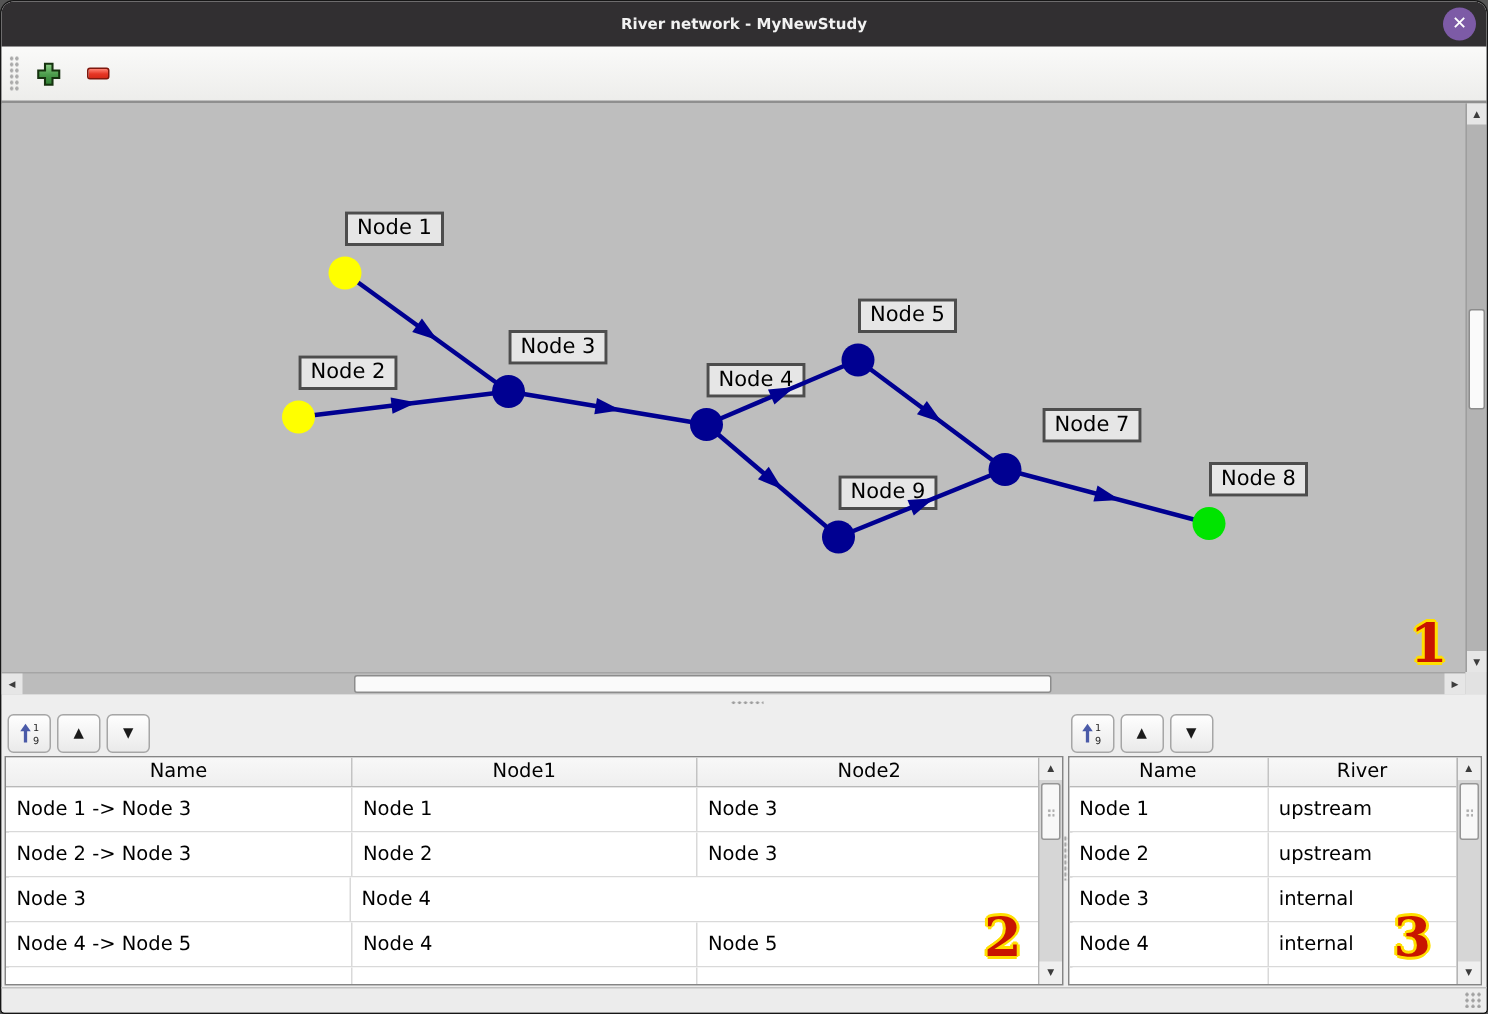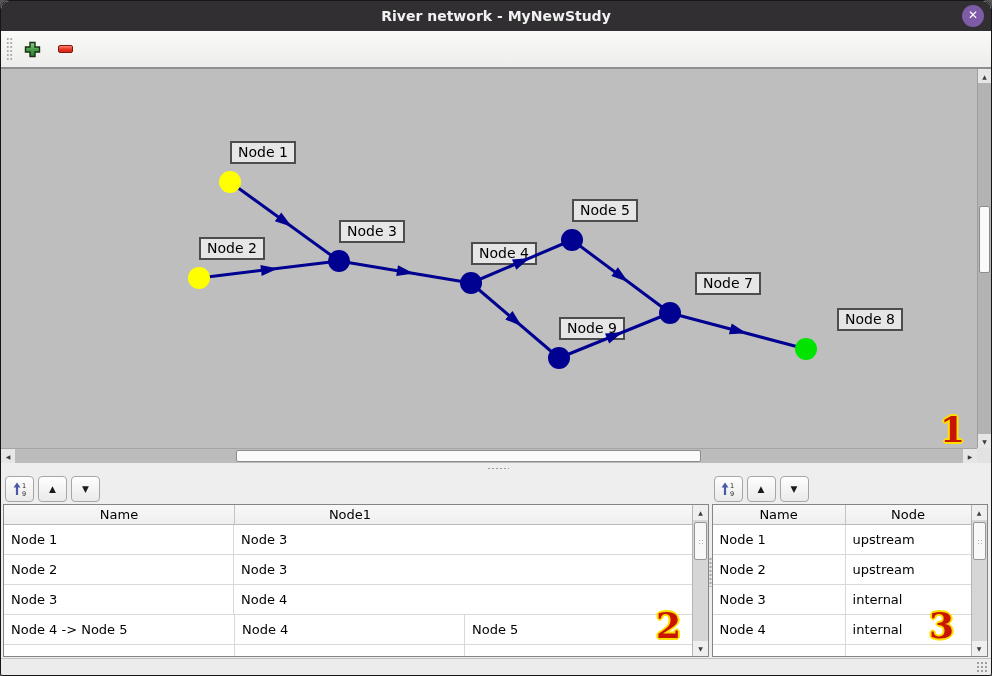--- a/index.html
+++ b/index.html
@@ -11,21 +11,21 @@
     background:#eeeeee; border:1px solid #161616;
     border-radius:9px 9px 3px 3px; overflow:hidden;
   }
 
   
   .titlebar{
     height:30px; background:#312f31; position:relative;
     display:flex; align-items:center; justify-content:center;
     border-radius:8px 8px 0 0;
   }
-  .title-text{ color:#f2f2f2; font-size:14px; font-weight:bold; }
+  .title-text{ color:#f2f2f2; font-size:10px; font-weight:bold; }
   .close-btn{
     position:absolute; right:7px; top:4px; width:22px; height:22px;
     border-radius:50%; background:#7d5ba6; color:#ffffff;
     font-size:12px; line-height:21px; text-align:center; cursor:default;
   }
 
   
   .toolbar{
     height:38px; background:linear-gradient(#fafaf9,#ededeb);
     border-bottom:2px solid #8f8f8f;
@@ -196,21 +196,21 @@
           <circle cx="669" cy="244" r="11" fill="#000091"></circle>
           <circle cx="805" cy="280" r="11" fill="#00e400"></circle>
         </svg>
     <div class="node-label" style="left: 229px; top: 72px;">Node 1</div>
         <div class="node-label" style="left: 198px; top: 168px;">Node 2</div>
         <div class="node-label" style="left: 338px; top: 151px;">Node 3</div>
         <div class="node-label" style="left: 470px; top: 173px;">Node 4</div>
         <div class="node-label" style="left: 571px; top: 130px;">Node 5</div>
         <div class="node-label" style="left: 558px; top: 248px;">Node 9</div>
         <div class="node-label" style="left: 669px; top: 203px; margin-left: 25px;">Node 7</div>
-        <div class="node-label" style="left: 836px; top: 239px;">Node 8</div>
+        <div class="node-label" style="left: 805px; top: 239px;">Node 8</div>
       </div>
 
     <div class="vscroll">
       <div class="sb-btn sb-up">▲</div>
       <div class="vs-handle"></div>
       <div class="sb-btn sb-down">▼</div>
     </div>
     <div class="hscroll">
       <div class="sb-btn sb-left">◀</div>
       <div class="hs-handle"></div>
@@ -239,27 +239,30 @@
             <span>▲</span>
           </div>
         <div class="tool-btn">
             <span>▼</span>
           </div>
       </div>
       <div class="dtable">
         <div class="thead">
             <div class="th" style="width: 231px;">Name</div>
             <div class="th" style="width: 230px;">Node1</div>
+            <div class="th" style="width: 229px;">Node2</div>
           </div>
         <div class="tbody">
             <div class="trow">
+              <div class="tcell" style="width: 231px;">Node 1 -&gt; Node 3</div>
               <div class="tcell" style="width: 230px;">Node 1</div>
               <div class="tcell" style="width: 229px;">Node 3</div>
             </div>
             <div class="trow">
+              <div class="tcell" style="width: 231px;">Node 2 -&gt; Node 3</div>
               <div class="tcell" style="width: 230px;">Node 2</div>
               <div class="tcell" style="width: 229px;">Node 3</div>
             </div>
             <div class="trow">
               <div class="tcell" style="width: 230px;">Node 3</div>
               <div class="tcell" style="width: 229px;">Node 4</div>
             </div>
             <div class="trow">
               <div class="tcell" style="width: 231px;">Node 4 -&gt; Node 5</div>
               <div class="tcell" style="width: 230px;">Node 4</div>
@@ -294,21 +297,21 @@
         <div class="tool-btn">
             <span>▲</span>
           </div>
         <div class="tool-btn">
             <span>▼</span>
           </div>
       </div>
       <div class="dtable dtable-sm">
         <div class="thead">
             <div class="th" style="width: 133px;">Name</div>
-            <div class="th" style="width: 125px;">Node</div>
+            <div class="th" style="width: 125px;">River</div>
           </div>
         <div class="tbody">
             <div class="trow">
               <div class="tcell" style="width: 133px;">Node 1</div>
               <div class="tcell" style="width: 125px;">upstream</div>
             </div>
             <div class="trow">
               <div class="tcell" style="width: 133px;">Node 2</div>
               <div class="tcell" style="width: 125px;">upstream</div>
             </div>

